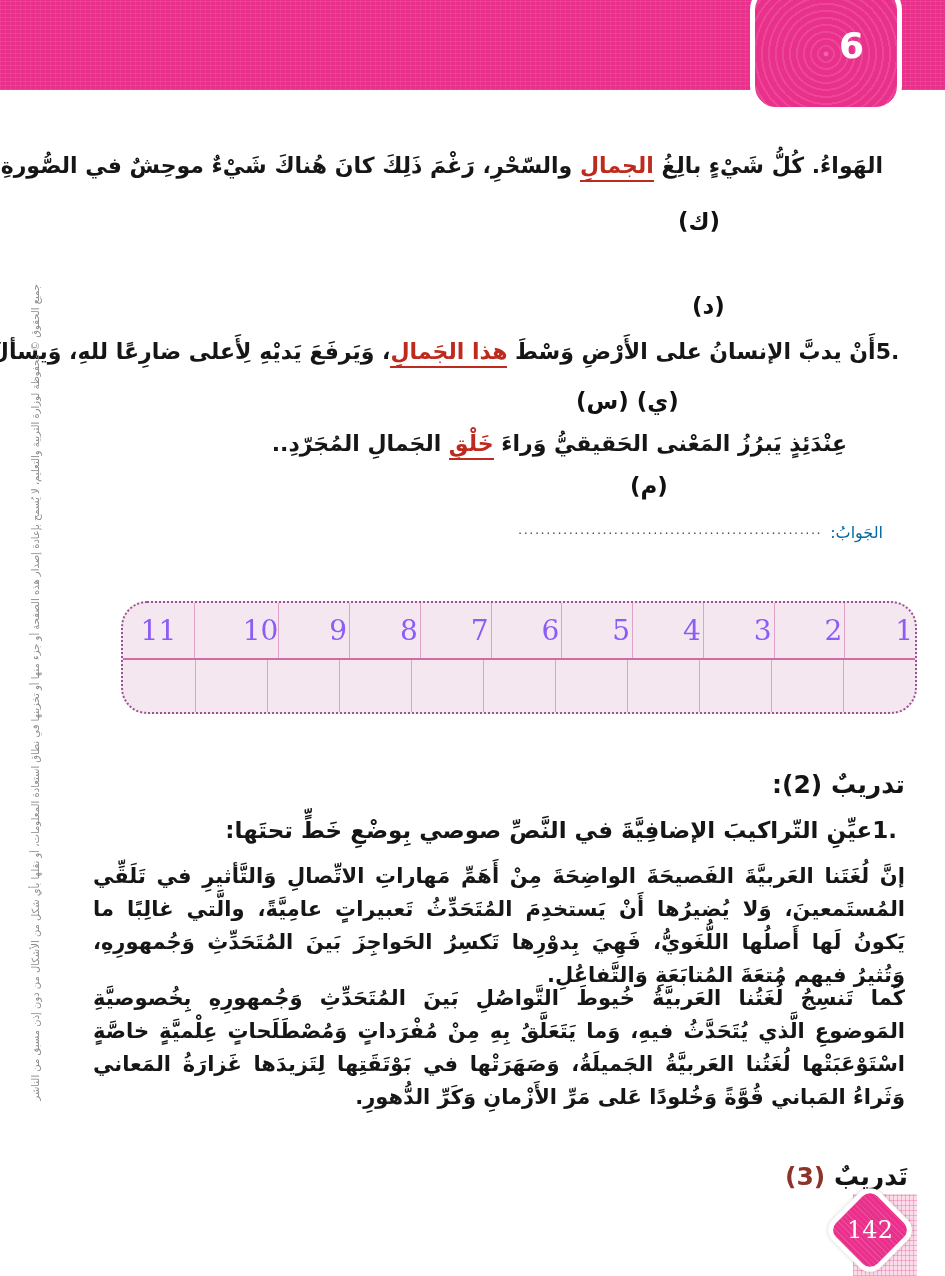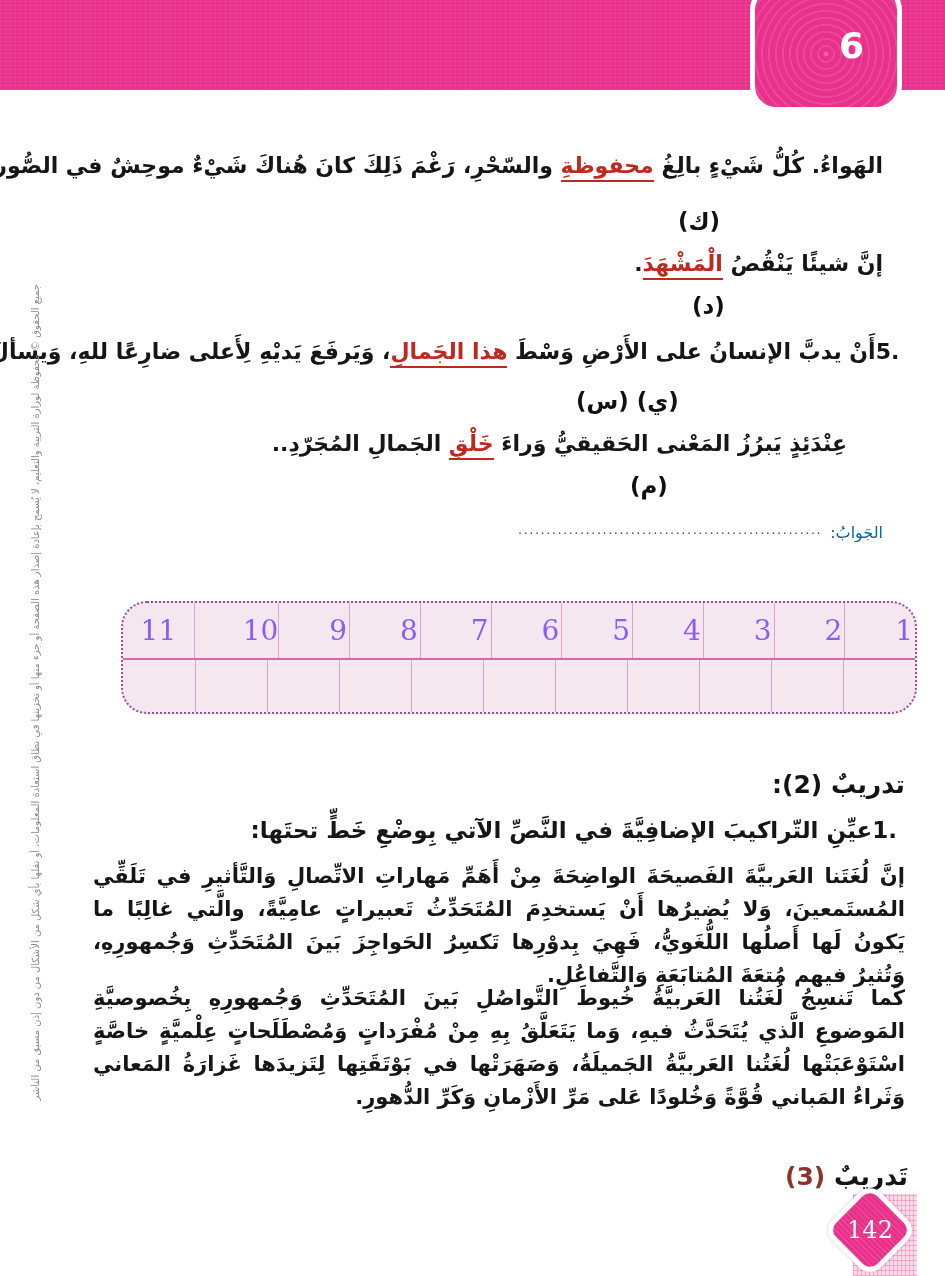--- a/index.html
+++ b/index.html
@@ -66,23 +66,22 @@
 </head>
 <body>
 
 <div class="page">
 
   <div class="header-bar"></div>
   <div class="unit-badge">
     <span class="unit-number">6</span>
   </div>
 
-  <div class="t-line" style="top:150px;"><span>الهَواءُ. كُلُّ شَيْءٍ بالِغُ </span><span class="seg-red">محفوظةِ</span><span> والسّحْرِ، رَغْمَ ذَلِكَ كانَ هُناكَ شَيْءٌ موحِشٌ في الصُّورةِ،</span></div>
+  <div class="t-line" style="top:150px;"><span>الهَواءُ. كُلُّ شَيْءٍ بالِغُ </span><span class="seg-red">الجمالِ</span><span> والسّحْرِ، رَغْمَ ذَلِكَ كانَ هُناكَ شَيْءٌ موحِشٌ في الصُّورةِ،</span></div>
   <div class="marker" style="left:678px;top:208px;">(ك)</div>
-  <div class="t-line" style="top:248px;"><span>إنَّ شيئًا يَنْقُصُ </span><span class="seg-red">الْمَشْهَدَ</span><span>.</span></div>
   <div class="marker" style="left:692px;top:293px;">(د)</div>
   <div class="t-line" style="top:336px;right:38px;"><span class="seg-num">5. </span><span>أَنْ يدبَّ الإنسانُ على الأَرْضِ وَسْطَ </span><span class="seg-red">هذا الجَمالِ</span><span>، وَيَرفَعَ يَديْهِ لِأَعلى ضارِعًا للهِ، وَيسألَ..</span></div>
   <div class="marker" style="left:576px;top:388px;">(ي)  (س)</div>
   <div class="t-line" style="top:428px;right:98px;"><span>عِنْدَئِذٍ يَبرُزُ المَعْنى الحَقيقيُّ وَراءَ </span><span class="seg-red">خَلْقِ</span><span> الجَمالِ المُجَرّدِ..</span></div>
   <div class="marker" style="left:630px;top:473px;">(م)</div>
 
   <div class="answer-line">
     <span class="answer-label">الجَوابُ:</span>
     <span class="answer-dots">......................................................</span>
   </div>
@@ -110,21 +109,21 @@
         <div class="tcell"></div>
         <div class="tcell"></div>
         <div class="tcell"></div>
         <div class="tcell"></div>
         <div class="tcell"></div>
         <div class="tcell"></div>
       </div>
   </div>
 
   <div class="ex-heading" style="top:770px;right:40px;">تدريبٌ (2):</div>
-  <div class="t-line" style="top:814px;right:40px;font-size:23px;"><span class="seg-num">1. </span><span>عيِّنِ التّراكيبَ الإضافِيَّةَ في النَّصِّ الآتي بِوضْعِ خَطٍّ تحتَها:</span></div>
+  <div class="t-line" style="top:814px;right:40px;font-size:23px;"><span class="seg-num">1. </span><span>عيِّنِ التّراكيبَ الإضافِيَّةَ في النَّصِّ صوصي بِوضْعِ خَطٍّ تحتَها:</span></div>
   <div class="para" style="top:860px;">إنَّ لُغَتَنا العَربيَّةَ الفَصيحَةَ الواضِحَةَ مِنْ أَهَمِّ مَهاراتِ الاتِّصالِ وَالتَّأثيرِ في تَلَقِّي المُستَمعينَ، وَلا يُضيرُها أَنْ يَستخدِمَ المُتَحَدِّثُ تَعبيراتٍ عامِيَّةً، والَّتي غالِبًا ما يَكونُ لَها أَصلُها اللُّغَويُّ، فَهِيَ بِدوْرِها تَكسِرُ الحَواجِزَ بَينَ المُتَحَدِّثِ وَجُمهورِهِ، وَتُثيرُ فيهم مُتعَةَ المُتابَعَةِ وَالتَّفاعُلِ.</div>
   <div class="para" style="top:982px;">كَما تَنسِجُ لُغَتُنا العَربيَّةُ خُيوطَ التَّواصُلِ بَينَ المُتَحَدِّثِ وَجُمهورِهِ بِخُصوصيَّةِ المَوضوعِ الَّذي يُتَحَدَّثُ فيهِ، وَما يَتَعَلَّقُ بِهِ مِنْ مُفْرَداتٍ وَمُصْطَلَحاتٍ عِلْميَّةٍ خاصَّةٍ اسْتَوْعَبَتْها لُغَتُنا العَربيَّةُ الجَميلَةُ، وَصَهَرَتْها في بَوْتَقَتِها لِتَزيدَها غَزارَةُ المَعاني وَثَراءُ المَباني قُوَّةً وَخُلودًا عَلى مَرِّ الأَزْمانِ وَكَرِّ الدُّهورِ.</div>
 
   <div class="ex-heading" style="top:1162px;right:37px;margin-left:7px;"><span>تَدريبٌ </span><span class="seg-maroon">(3)</span></div>
 
   <div class="copyright">جميع الحقوق © محفوظة لوزارة التربية والتعليم، لا يُسمح بإعادة إصدار هذه الصفحة أو جزء منها أو تخزينها في نطاق استعادة المعلومات، أو نقلها بأي شكل من الأشكال من دون إذن مسبق من الناشر</div>
 
   <div class="page-strip"></div>
   <div class="page-diamond">
     <span class="page-number">142</span>

